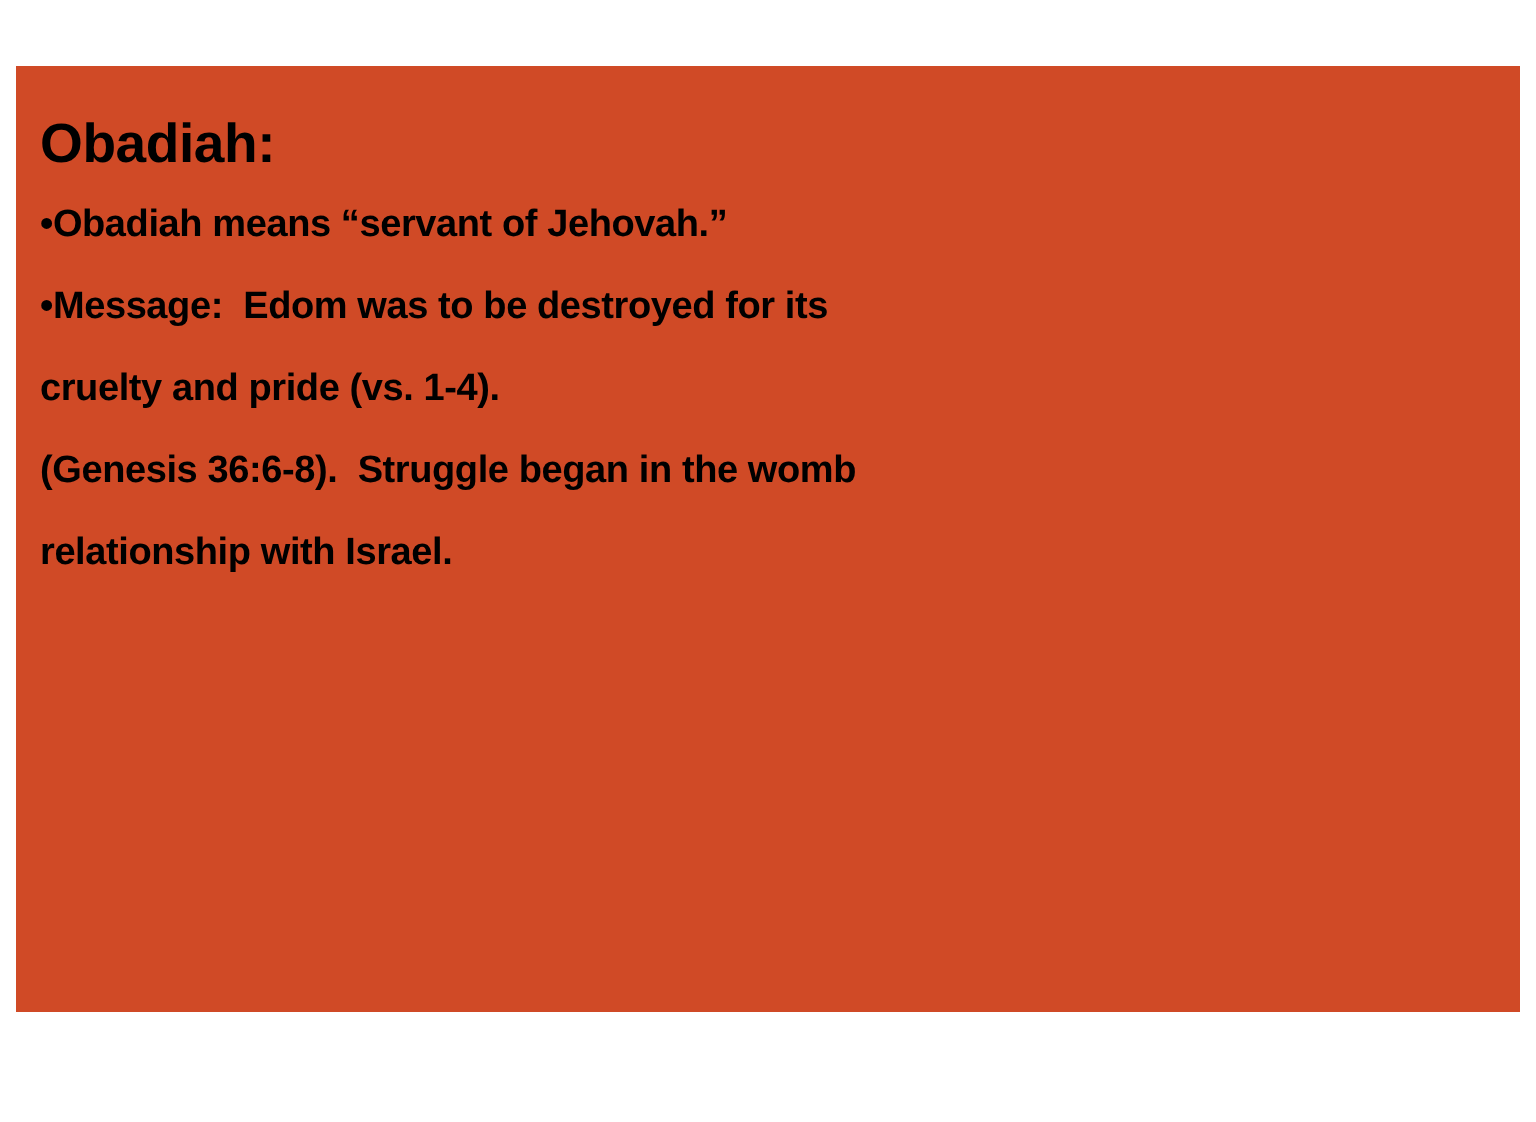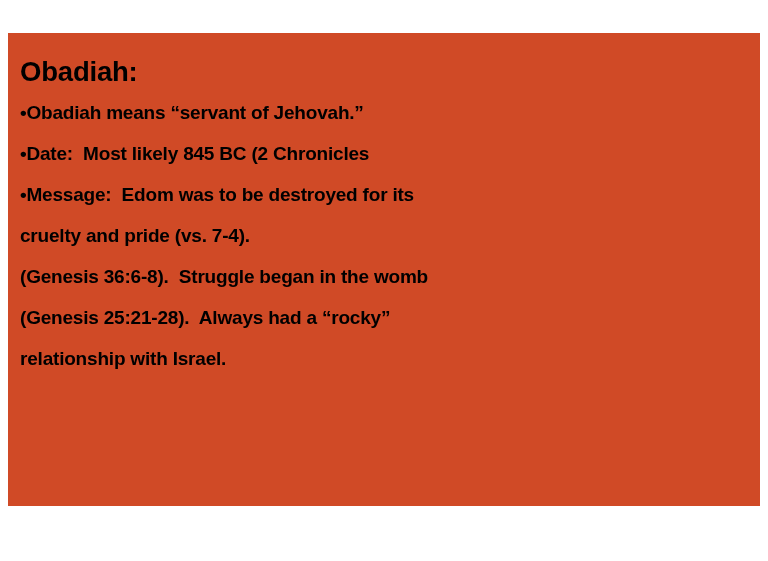--- a/index.html
+++ b/index.html
@@ -40,20 +40,18 @@
     font-size: 27.5px;
   }
 </style>
 </head>
 <body>
 
 <div class="slide">
   <div class="content">
     <div class="line title">Obadiah:</div>
     <div class="line">•Obadiah means “servant of Jehovah.”</div>
-    <div class="line">•Date:  Most likely 845 BC (2 Chronicles</div>
     <div class="line">•Message:  Edom was to be destroyed for its</div>
-    <div class="line">cruelty and pride (vs. 7-4).</div>
+    <div class="line">cruelty and pride (vs. 1-4).</div>
     <div class="line">(Genesis 36:6-8).  Struggle began in the womb</div>
-    <div class="line">(Genesis 25:21-28).  Always had a “rocky”</div>
     <div class="line">relationship with Israel.</div>
   </div>
 </div>
 
 </body></html>

